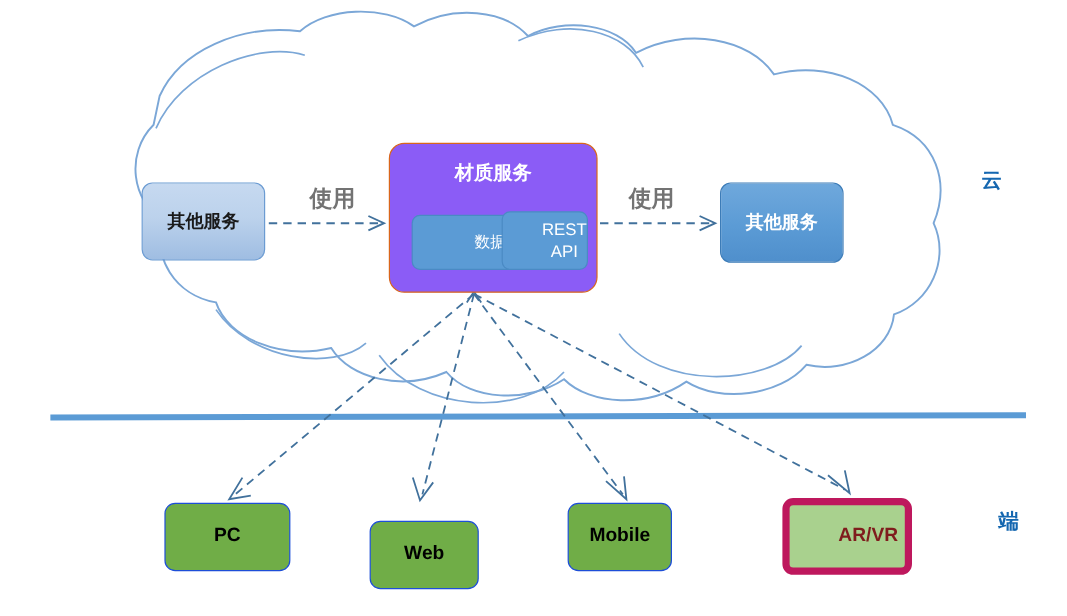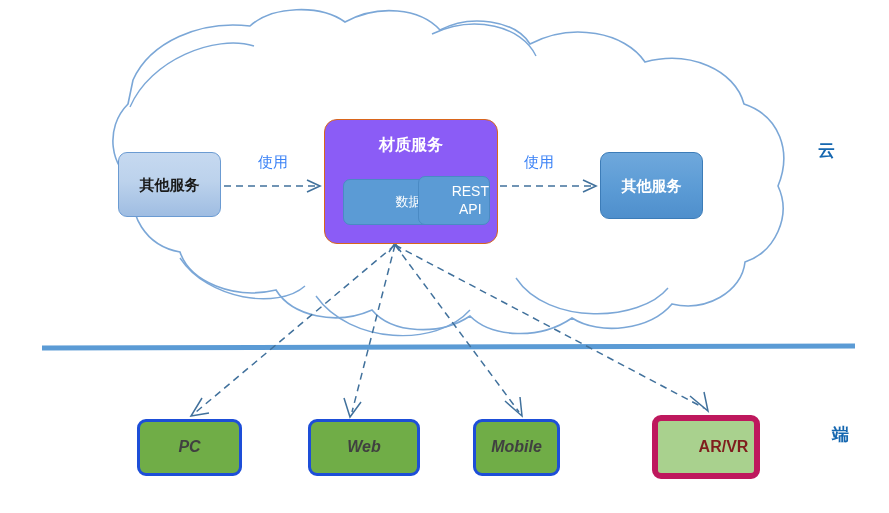--- a/index.html
+++ b/index.html
@@ -101,41 +101,41 @@
   
   .green-box {
     border-radius: 9px;
     font-size: 16px;
     font-weight: bold;
     top: 419px;
     height: 57px;
   }
   .green-dark {
     background: #70ad47;
-    border: 3px solid #1d4ed8;
-    color: #404040;
-    font-style: italic;
+    border: 1px solid #1d4ed8;
+    color: #000000;
   }
   .green-light {
     background: #a9d18e;
     border: 6px solid #be185d;
     color: #7f1d1d;
     padding-left: 35px;
   }
   #box-pc    { left: 137px; width: 105px; }
-  #box-web   { left: 308px; width: 112px; }
+  #box-web   { left: 308px; width: 91px; margin-top: 15px; }
   #box-mobile{ left: 473px; width: 87px; }
   #box-arvr  { left: 652px; width: 108px; top: 415px; height: 64px; }
 
   
   .edge-label {
     position: absolute;
-    color: #3b82f6;
-    font-size: 15px;
+    color: #737373;
+    font-size: 19px;
     white-space: nowrap;
+    font-weight: bold;
   }
   #label-use-left  { left: 258px; top: 153px; }
   #label-use-right { left: 524px; top: 153px; }
 
   
   .zone-label {
     position: absolute;
     color: #1567b0;
     font-size: 17px;
     font-weight: bold;

